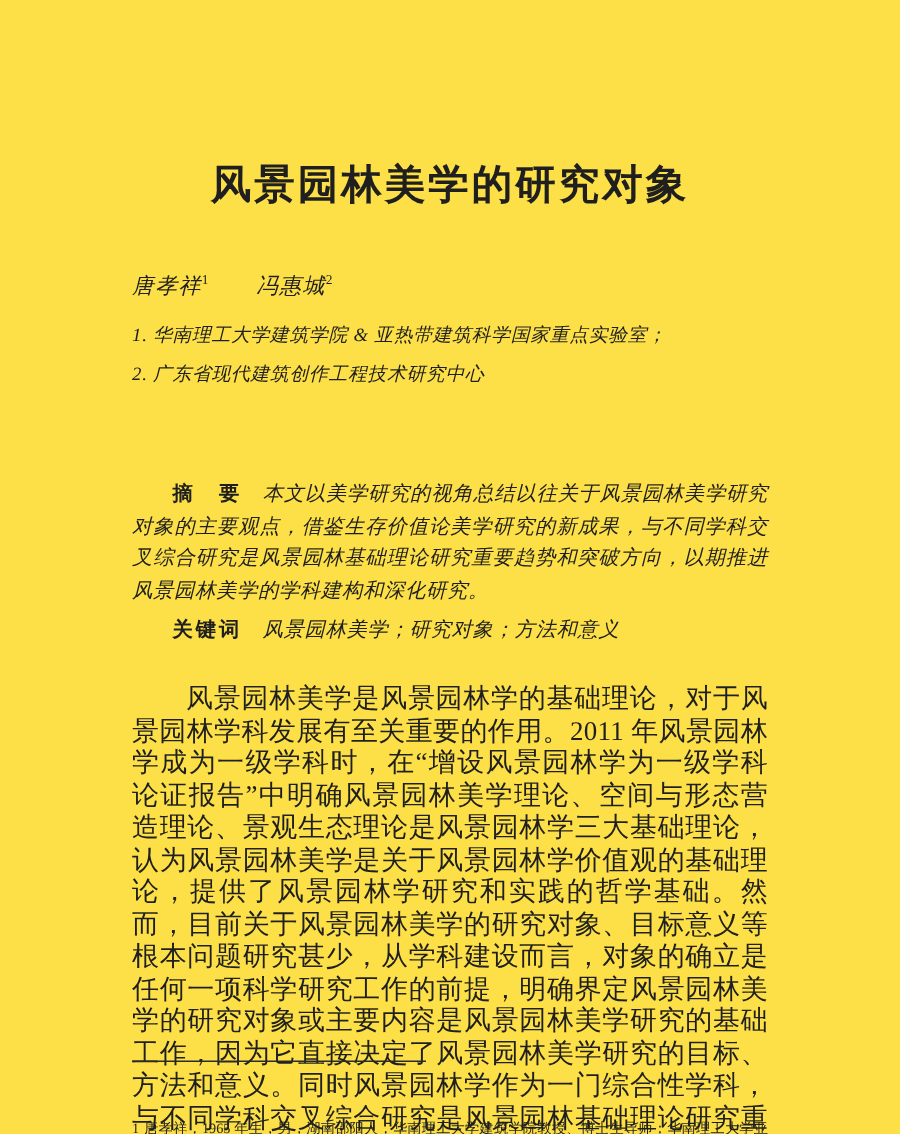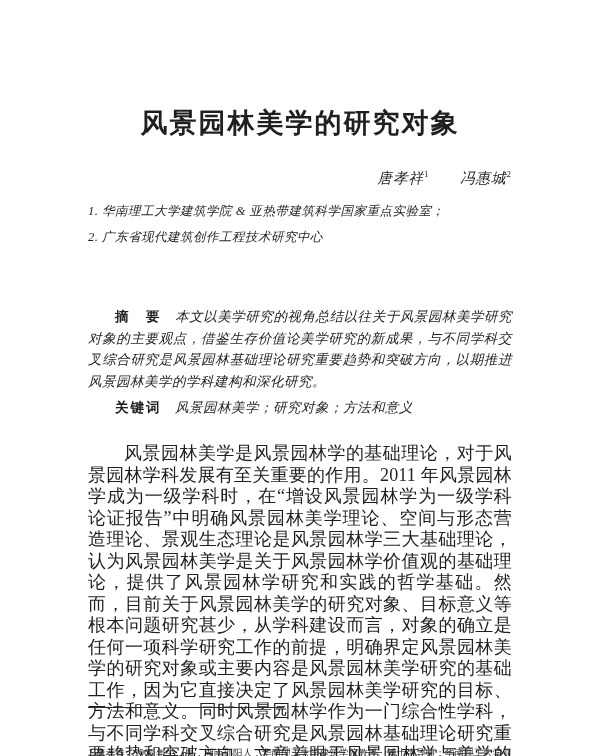--- a/index.html
+++ b/index.html
@@ -5,40 +5,40 @@
   html, body {
     margin: 0;
     padding: 0;
     background: #e8e8e8;
   }
   .page {
     position: relative;
     width: 600px;
     height: 756px;
     margin: 0 auto;
-    background: #ffffff;
+    background: #fde047;
     color: #1f1f1f;
     font-family: "Liberation Serif", "DejaVu Serif", serif;
     overflow: hidden;
   }
   .content {
     padding: 0 88px;
   }
   .paper-title {
     margin: 0;
     padding-top: 106px;
     text-align: center;
     font-size: 27px;
     font-weight: 700;
     letter-spacing: 2px;
     line-height: 1.3;
   }
   .authors {
-    margin-top: 28px;
-    text-align: right;
+    margin-top: 40px;
+    text-align: left;
     font-size: 14.5px;
     font-style: italic;
     letter-spacing: 1px;
   }
   .authors .author + .author {
     margin-left: 26px;
   }
   .authors sup {
     font-size: 9px;
     font-style: normal;

